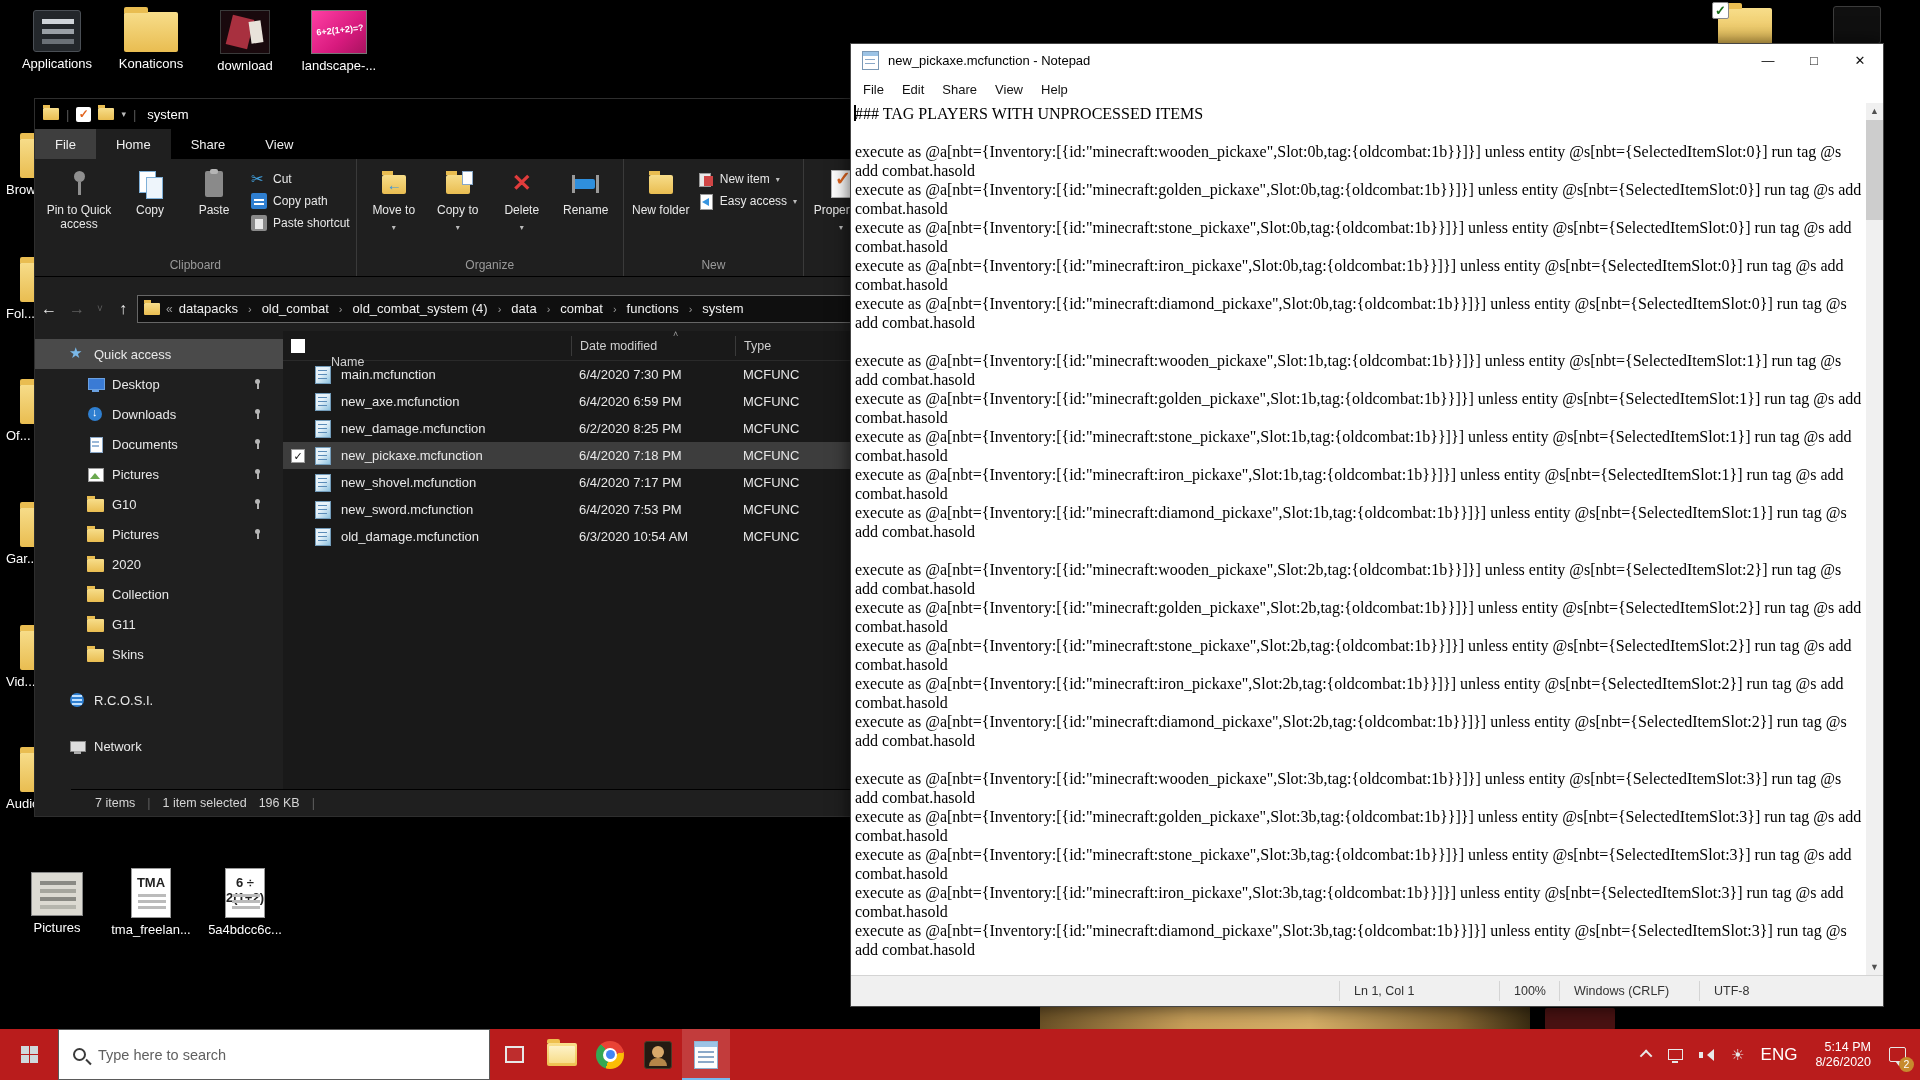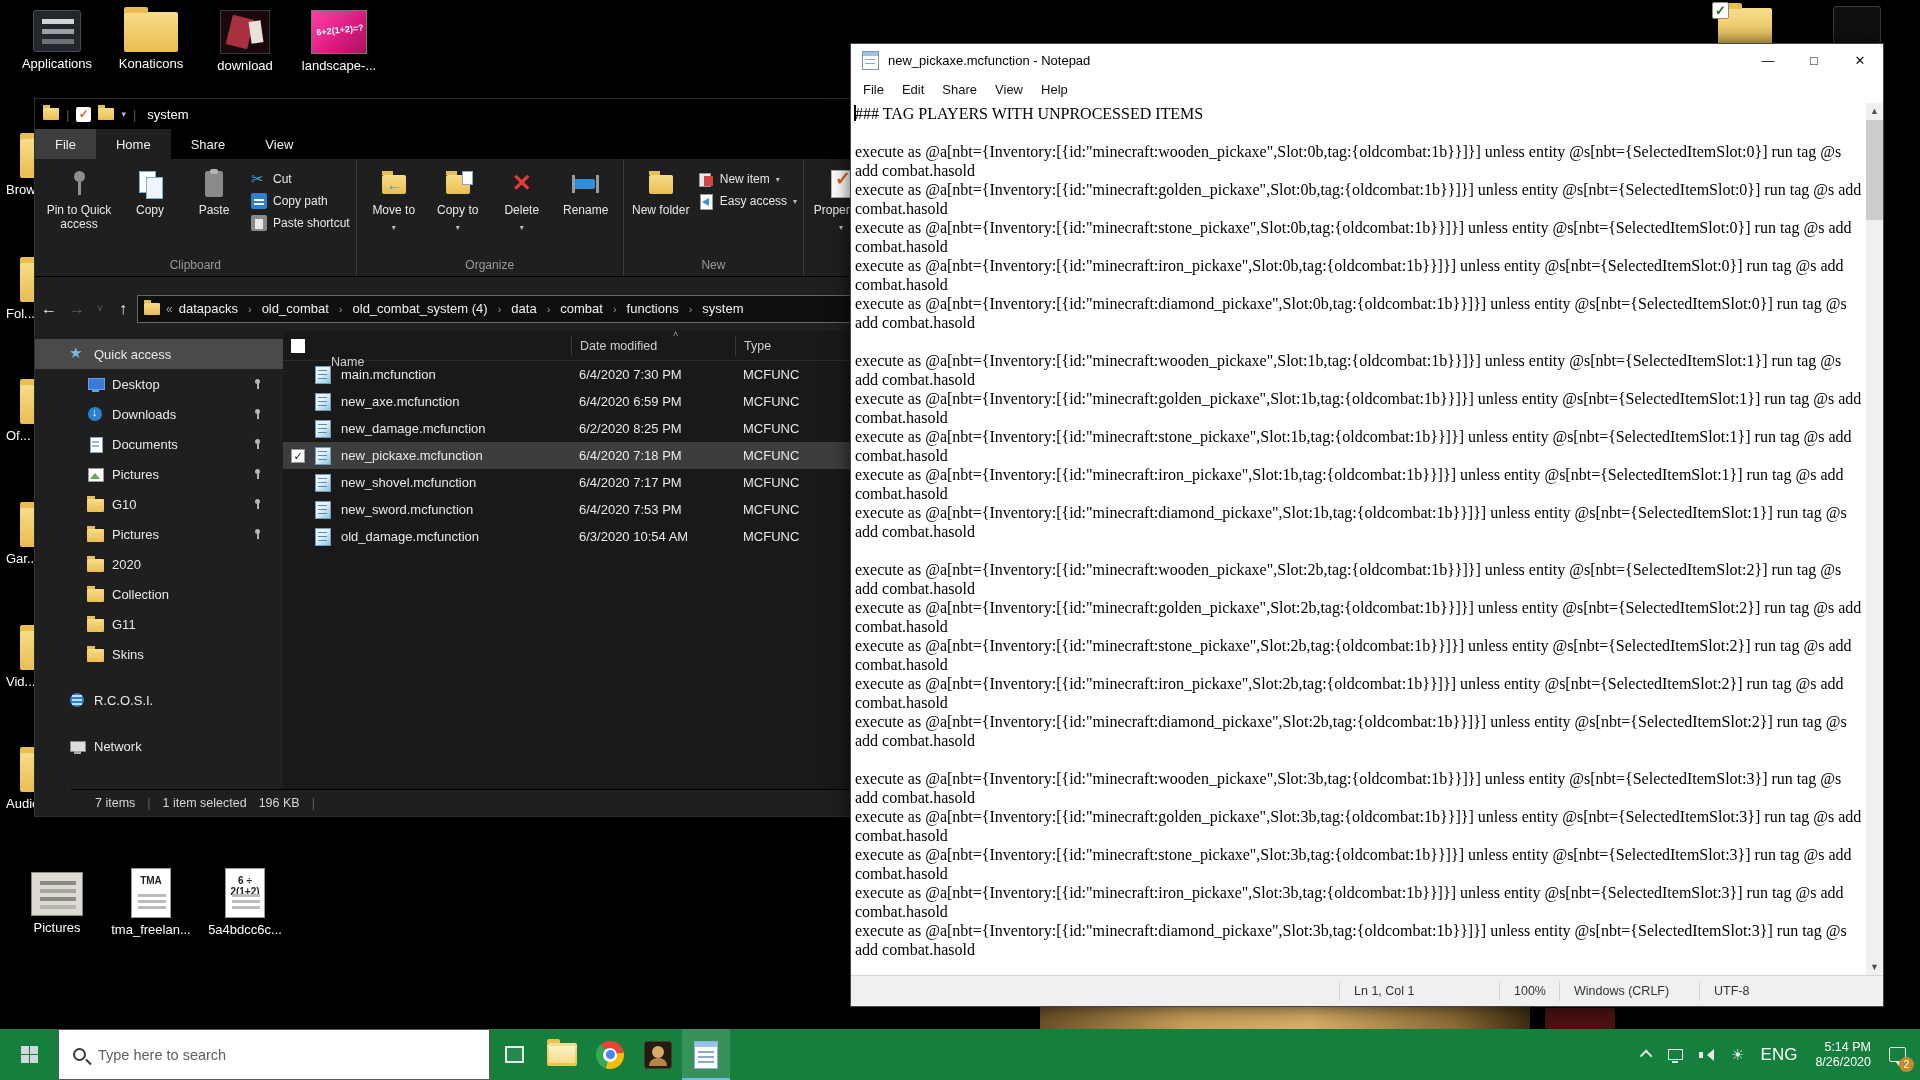--- a/index.html
+++ b/index.html
@@ -21,21 +21,21 @@
   .g-apps { width:48px; height:42px; background:#23272b; border:1px solid #4a4f55; border-radius:3px; }
   .g-apps::before { content:""; position:absolute; left:8px; top:8px; width:32px; height:5px; background:#cfd4d9; box-shadow:0 10px 0 #9aa0a6,0 20px 0 #6a7076; }
   .g-imgdark { width:50px; height:44px; background:#19090d; border:1px solid #3a3a3a; }
   .g-imgdark::before { content:""; position:absolute; left:8px; top:6px; width:22px; height:30px; background:#a8303f; transform:rotate(14deg); }
   .g-imgdark::after { content:""; position:absolute; right:7px; top:10px; width:12px; height:22px; background:#e8e2da; transform:rotate(-8deg); }
   .g-imgpink { width:56px; height:44px; background:linear-gradient(135deg,#ff3fa4,#d81a7e 60%,#a8135f); border:1px solid #777; position:relative; }
   .g-imgpink .ovl { position:absolute; left:2px; top:14px; width:52px; color:#fff; font-size:9px; transform:rotate(-6deg); font-weight:bold; }
   .g-imglight { width:52px; height:44px; background:#dcdad2; border:1px solid #888; }
   .g-imglight::before { content:""; position:absolute; left:8px; top:8px; width:36px; height:4px; background:#8a8a84; box-shadow:0 8px 0 #a5a59d,0 16px 0 #8a8a84,0 24px 0 #b5b5ad; }
   .g-doc { width:40px; height:50px; background:#fff; border:1px solid #9a9a9a; }
-  .g-doc .ovl { position:absolute; top:6px; left:0; width:100%; text-align:center; font-size:10px; color:#222; font-weight:bold; }
+  .g-doc .ovl { position:absolute; top:6px; left:0; width:100%; text-align:center; font-size:13px; color:#222; font-weight:bold; }
   .g-doc::after { content:""; position:absolute; left:6px; bottom:8px; width:28px; height:3px; background:#bbb; box-shadow:0 -6px 0 #bbb,0 -12px 0 #bbb; }
   .g-darkapp { width:48px; height:38px; background:#101010; border:1px solid #3c3c3c; border-radius:3px; }
   .check-badge { position:absolute; left:-6px; top:-6px; width:17px; height:17px; background:#fff; border:1px solid #8a8a8a; border-radius:2px; font-size:13px; line-height:15px; color:#1a6f1a; font-weight:bold; }
 
   
   #explorer { position:absolute; left:34px; top:98px; width:1100px; height:719px; background:#1f1f1f; border:1px solid #2e2e2e; z-index:2; color:#e8e8e8; font-size:13px; }
   .ex-titlebar { position:absolute; left:0; top:0; width:100%; height:30px; background:#000; display:flex; align-items:center; padding-left:8px; gap:7px; }
   .qat-sep { color:#555; font-size:13px; }
   .qat-folder { width:16px; height:12px; background:linear-gradient(#f7dd8a,#e9bd51); border-radius:1px; position:relative; }
   .qat-folder::before { content:""; position:absolute; top:-3px; left:0; width:7px; height:3px; background:#e9bd51; }
@@ -166,21 +166,21 @@
   .np-thumb { position:absolute; left:0; top:17px; width:17px; height:100px; background:#cdcdcd; }
   .np-statusbar { position:absolute; left:0; bottom:0; width:100%; height:31px; background:#f0f0f0; border-top:1px solid #d4d4d4; display:flex; align-items:center; font-size:12.5px; color:#333; }
   .np-status-cell { padding:0 14px; border-left:1px solid #d4d4d4; height:20px; line-height:20px; }
   .np-status-spacer { width:488px; }
   .c-lncol { width:160px; }
   .c-zoom { width:60px; }
   .c-eol { width:140px; }
   .c-enc { width:110px; }
 
   
-  #taskbar { position:absolute; left:0; top:1029px; width:1920px; height:51px; background:#15803d; z-index:10; display:flex; align-items:stretch; }
+  #taskbar { position:absolute; left:0; top:1029px; width:1920px; height:51px; background:#b91c1c; z-index:10; display:flex; align-items:stretch; }
   .tb-start { width:58px; display:flex; align-items:center; justify-content:center; }
   .win-logo { width:17px; height:17px; position:relative; }
   .win-logo::before,.win-logo::after { content:""; position:absolute; width:8px; height:8px; background:#cfd8dc; }
   .win-logo::before { left:0; top:0; box-shadow:9px 0 0 #cfd8dc; }
   .win-logo::after { left:0; top:9px; box-shadow:9px 0 0 #cfd8dc; }
   .tb-search { width:432px; background:#fff; display:flex; align-items:center; border:1px solid #5a5a5a; }
   .mag { width:13px; height:13px; border:2px solid #3a3a3a; border-radius:50%; margin-left:14px; position:relative; }
   .mag::after { content:""; position:absolute; left:10px; top:11px; width:7px; height:2px; background:#3a3a3a; transform:rotate(45deg); }
   .tb-search-text { margin-left:12px; color:#606060; font-size:14.5px; }
   .tb-taskview { width:48px; display:flex; align-items:center; justify-content:center; }

